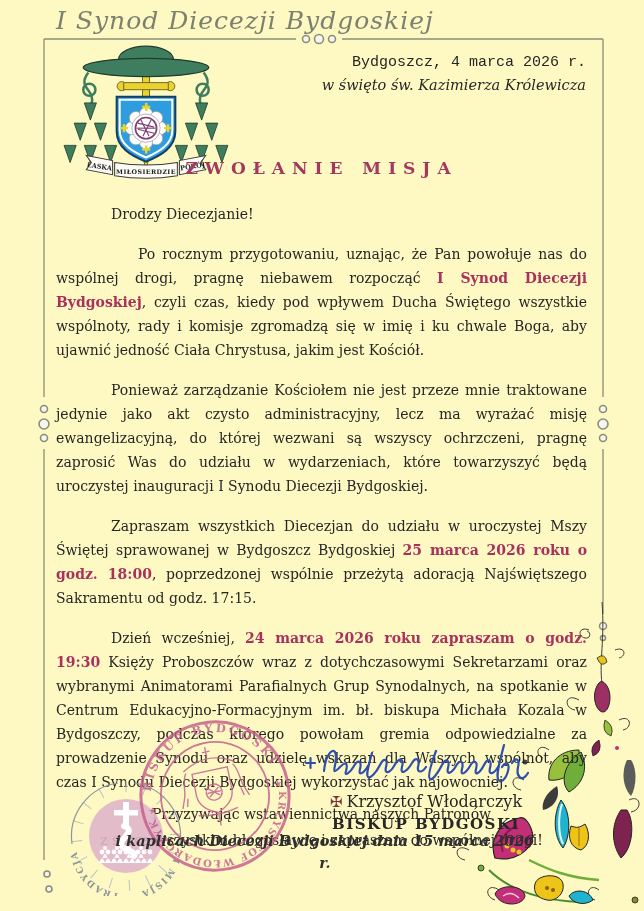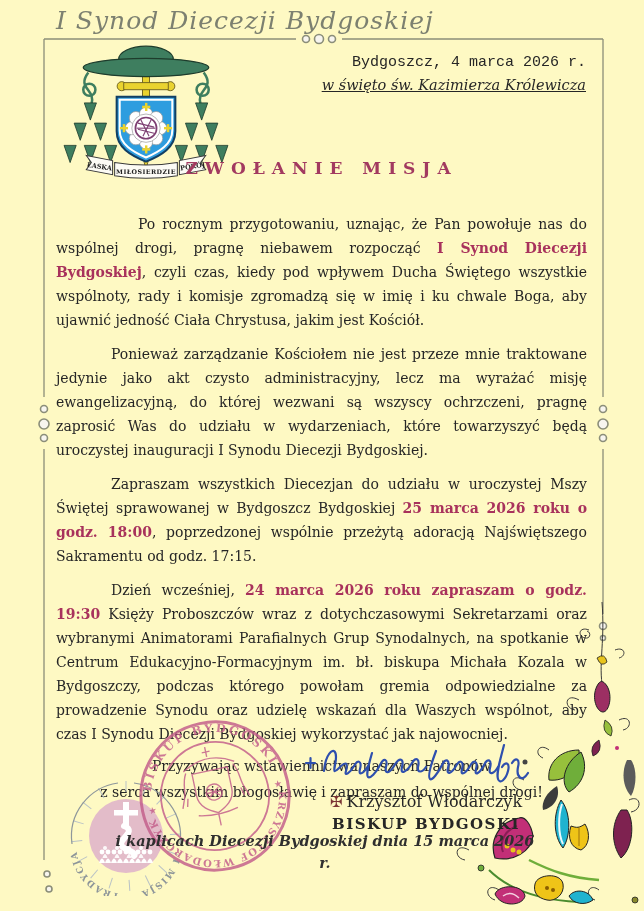--- a/index.html
+++ b/index.html
@@ -12,31 +12,31 @@
   .abs{position:absolute;}
   svg{display:block;}
 
   
   .script-title{
     left:56px;top:6px;font-size:25px;font-style:italic;
     color:#7c8070;letter-spacing:1px;white-space:nowrap;
   }
   .dateline{right:58px;top:52px;text-align:right;line-height:22px;}
   .dateline .d1{font-size:15px;font-family:Liberation Mono, monospace;}
-  .dateline .d2{font-size:14.5px;font-style:italic;text-decoration:underline;}
+  .dateline .d2{font-size:14.5px;font-style:italic;}
 
   
   .doc-title{
     left:56px;top:158px;width:531px;text-align:center;
     font-size:17px;font-weight:bold;letter-spacing:7px;color:#a23a60;
   }
 
   
   .body-col{left:56px;top:202px;width:531px;font-size:14px;line-height:24px;text-align:justify;}
-  .par{text-indent:55px;margin:10px 0 7px 0;}
+  .par{text-indent:55px;margin:16px 0 7px 0;}
   .par-first{text-indent:82px;}
   .salutation{text-indent:55px;margin:0 0 7px 0;text-align:left;}
   .accent{color:#a8325c;font-weight:bold;}
   .closing{margin-top:4px;text-align:center;text-indent:0;line-height:26px;}
 
   
   .sig-block{left:298px;top:792px;width:256px;text-align:center;line-height:20px;}
   .sig-name{font-size:16px;}
   .sig-cross{color:#7a3434;font-size:15px;margin-right:4px;}
   .sig-role{font-size:15px;font-weight:bold;letter-spacing:1.5px;margin-top:2px;}
@@ -173,20 +173,21 @@
   </svg>
 
   <div class="abs dateline content">
     <div class="d1">Bydgoszcz, 4 marca 2026 r.</div>
     <div class="d2">w święto św. Kazimierza Królewicza</div>
   </div>
 
   <div class="abs doc-title content">ZWOŁANIE MISJA</div>
 
   <div class="abs body-col content">
+    <p class="salutation">Drodzy Diecezjanie!</p>
     <p class="par par-first"><span>Po rocznym przygotowaniu, uznając, że Pan powołuje nas do wspólnej drogi, pragnę niebawem rozpocząć </span><span class="accent">I Synod Diecezji Bydgoskiej</span><span>, czyli czas, kiedy pod wpływem Ducha Świętego wszystkie wspólnoty, rady i komisje zgromadzą się w imię i ku chwale Boga, aby ujawnić jedność Ciała Chrystusa, jakim jest Kościół.</span></p>
     <p class="par">Ponieważ zarządzanie Kościołem nie jest przeze mnie traktowane jedynie jako akt czysto administracyjny, lecz ma wyrażać misję ewangelizacyjną, do której wezwani są wszyscy ochrzczeni, pragnę zaprosić Was do udziału w wydarzeniach, które towarzyszyć będą uroczystej inauguracji I Synodu Diecezji Bydgoskiej.</p>
     <p class="par"><span>Zapraszam wszystkich Diecezjan do udziału w uroczystej Mszy Świętej sprawowanej w Bydgoszcz Bydgoskiej </span><span class="accent">25 marca 2026 roku o godz. 18:00</span><span>, poprzedzonej wspólnie przeżytą adoracją Najświętszego Sakramentu od godz. 17:15.</span></p>
     <p class="par"><span>Dzień wcześniej, </span><span class="accent">24 marca 2026 roku zapraszam o godz. 19:30</span><span> Księży Proboszczów wraz z dotychczasowymi Sekretarzami oraz wybranymi Animatorami Parafialnych Grup Synodalnych, na spotkanie w Centrum Edukacyjno-Formacyjnym im. bł. biskupa Michała Kozala w Bydgoszczy, podczas którego powołam gremia odpowiedzialne za prowadzenie Synodu oraz udzielę wskazań dla Waszych wspólnot, aby czas I Synodu Diecezji Bydgoskiej wykorzystać jak najowocniej.</span></p>
     <div class="closing">
       <div>Przyzywając wstawiennictwa naszych Patronów</div>
       <div>z serca wszystkim błogosławię i zapraszam do wspólnej drogi!</div>
     </div>
   </div>
 

